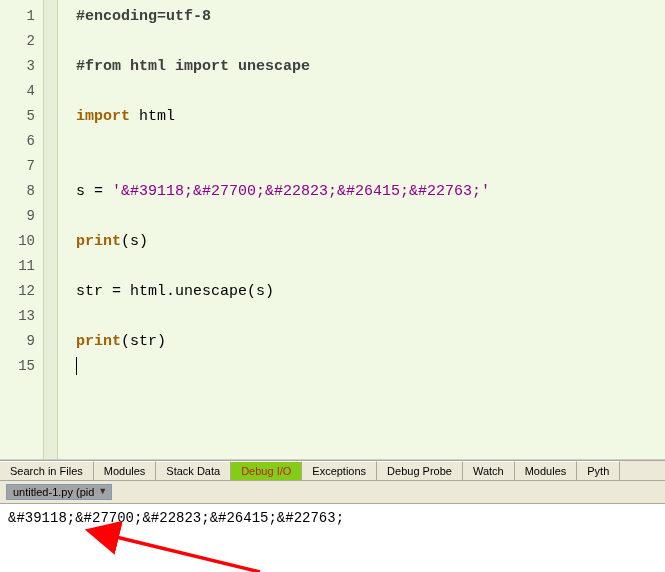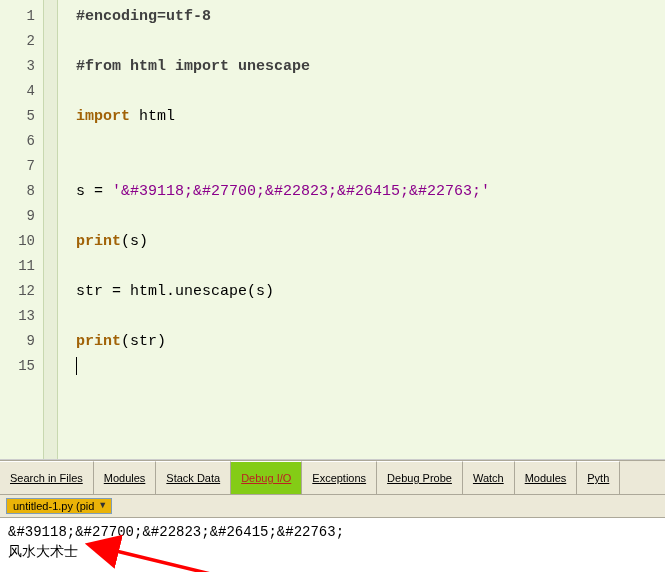--- a/index.html
+++ b/index.html
@@ -57,46 +57,45 @@
 .tabs-bar {
   display: flex;
   background: #ece9d8;
   border-top: 1px solid #aca899;
   border-bottom: 1px solid #aca899;
   font-family: "Tahoma", sans-serif;
   font-size: 11px;
   overflow: hidden;
 }
 .tab {
-  padding: 10px 10px;
+  padding: 3px 10px;
   border-right: 1px solid #aca899;
   border-top: 1px solid #fff;
   background: #ece9d8;
   white-space: nowrap;
   cursor: pointer;
-  text-decoration: underline;
 }
 .tab.active {
   background: #84cc16;
   color: #b22;
 }
 .toolbar {
   display: flex;
   align-items: center;
   background: #ece9d8;
   padding: 3px 6px;
   gap: 8px;
   font-family: "Tahoma", sans-serif;
   font-size: 11px;
   border-bottom: 1px solid #aca899;
 }
 .dropdown {
   display: inline-flex;
   align-items: flex-start;
-  background: #eab308;
+  background: #a3a3a3;
   border: 1px solid #7f9db9;
   padding: 1px 4px 1px 6px;
   font-family: "Tahoma", sans-serif;
   font-size: 11px;
   gap: 4px;
   cursor: pointer;
 }
 .dropdown .arrow {
   font-size: 9px;
   color: #333;
@@ -156,21 +155,20 @@
 
 <div class="toolbar">
   <span class="dropdown">
     <span>untitled-1.py (pid</span>
     <span class="arrow">▼</span>
   </span>
 </div>
 
 <div class="output">
   <div>&amp;#39118;&amp;#27700;&amp;#22823;&amp;#26415;&amp;#22763;</div>
-  <div>风水大术士</div>
   <svg class="arrow-overlay" viewBox="0 0 665 70">
     <defs>
       <marker id="ah" markerWidth="10" markerHeight="10" refX="2" refY="5" orient="auto">
         <path d="M0,0 L10,5 L0,10 Z" fill="#ff0000"></path>
       </marker>
     </defs>
     <line x1="260" y1="68" x2="112" y2="32" stroke="#ff0000" stroke-width="3.5" marker-end="url(#ah)"></line>
   </svg>
 </div>
 

